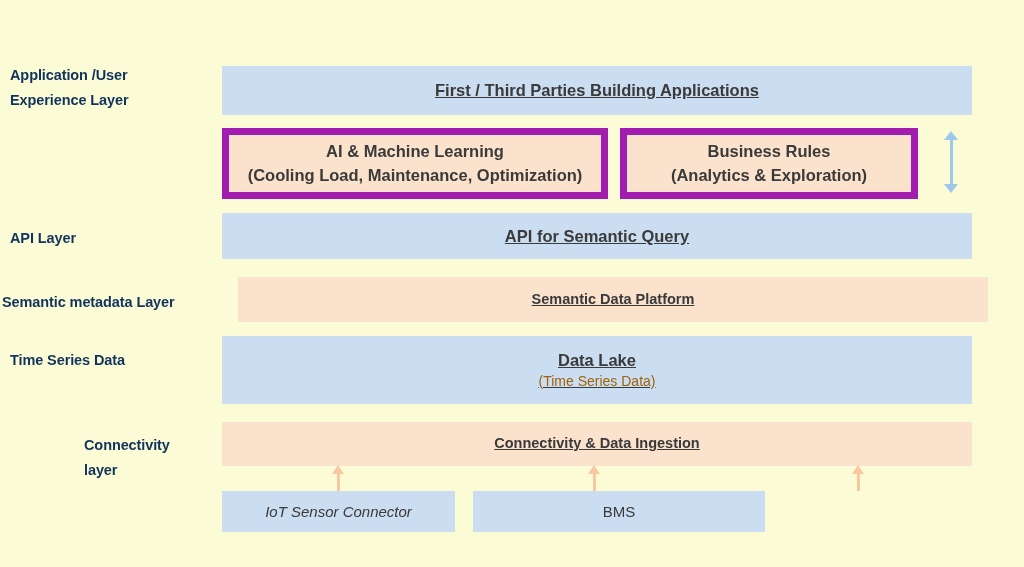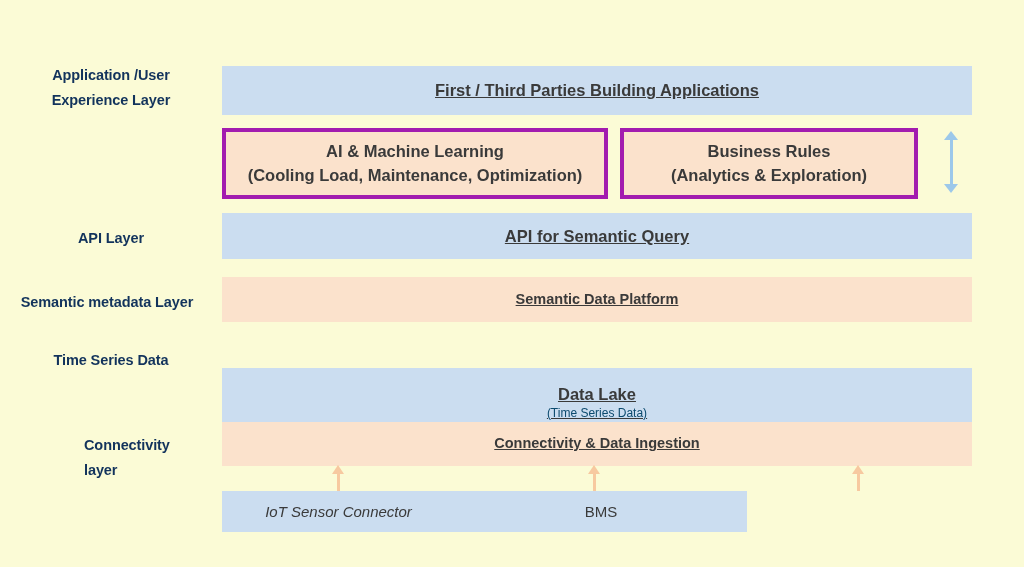--- a/index.html
+++ b/index.html
@@ -21,21 +21,21 @@
     background: #FBFBD6;
   }
 
   
   .layer-label {
     position: absolute;
     color: #12335C;
     font-weight: bold;
     font-size: 14.5px;
     line-height: 1.7;
-    text-align: center;
+    text-align: left;
     letter-spacing: -0.1px;
   }
   .layer-label.align-left {
     text-align: left;
   }
 
   
   .band {
     position: absolute;
     left: 222px;
@@ -55,37 +55,37 @@
   .band-title {
     font-weight: bold;
     font-size: 16.5px;
     line-height: 1.35;
     color: #3A3A3A;
   }
   .band-title.small {
     font-size: 14.5px;
   }
   .band-sub {
-    font-size: 12px;
+    font-size: 14px;
     line-height: 1.35;
-    color: #0c4a6e;
+    color: #a16207;
     font-weight: normal;
   }
 
   
   .analytics-box {
     position: absolute;
     box-sizing: border-box;
     background: #FBE2CC;
     display: flex;
     flex-direction: column;
     align-items: center;
     justify-content: center;
     text-align: center;
-    border: 4px solid #a21caf;
+    border: 7px solid #a21caf;
   }
   .analytics-line {
     font-weight: bold;
     font-size: 16.5px;
     line-height: 1.45;
     color: #3A3A3A;
   }
 
   
   .source-box {
@@ -204,25 +204,25 @@
   <div class="arrow-double" style="left:943px; top:131px; height:62px;">
     <div class="head-up"></div>
     <div class="shaft"></div>
     <div class="head-down"></div>
   </div>
 
   <div class="band blue" style="top:213px; height:46px;">
     <div class="band-title">API for Semantic Query</div>
   </div>
 
-  <div class="band peach" style="top:277px; height:45px;">
+  <div class="band peach" style="top:277px; height:45px;margin-left:16px;">
     <div class="band-title small">Semantic Data Platform</div>
   </div>
 
-  <div class="band blue" style="top:336px; height:68px;margin-top:32px;">
+  <div class="band blue" style="top:336px; height:68px;">
     <div class="band-title">Data Lake</div>
     <div class="band-sub">(Time Series Data)</div>
   </div>
 
   <div class="band peach" style="top:422px; height:44px;">
     <div class="band-title small">Connectivity &amp; Data Ingestion</div>
   </div>
 
   <div class="arrow-up" style="left:331px; top:465px; height:26px;">
     <div class="head"></div>
@@ -236,18 +236,18 @@
 
   <div class="arrow-up" style="left:851px; top:465px; height:26px;">
     <div class="head"></div>
     <div class="shaft"></div>
   </div>
 
   <div class="source-box" style="left:222px; top:491px; width:233px; height:41px;font-style:italic;">
     <span class="source-label">IoT Sensor Connector</span>
   </div>
 
-  <div class="source-box" style="left:455px; top:491px; width:292px; height:41px;">
+  <div class="source-box" style="left:473px; top:491px; width:292px; height:41px;">
     <span class="source-label">BMS</span>
   </div>
 
 
 </div>
 
 </body></html>

